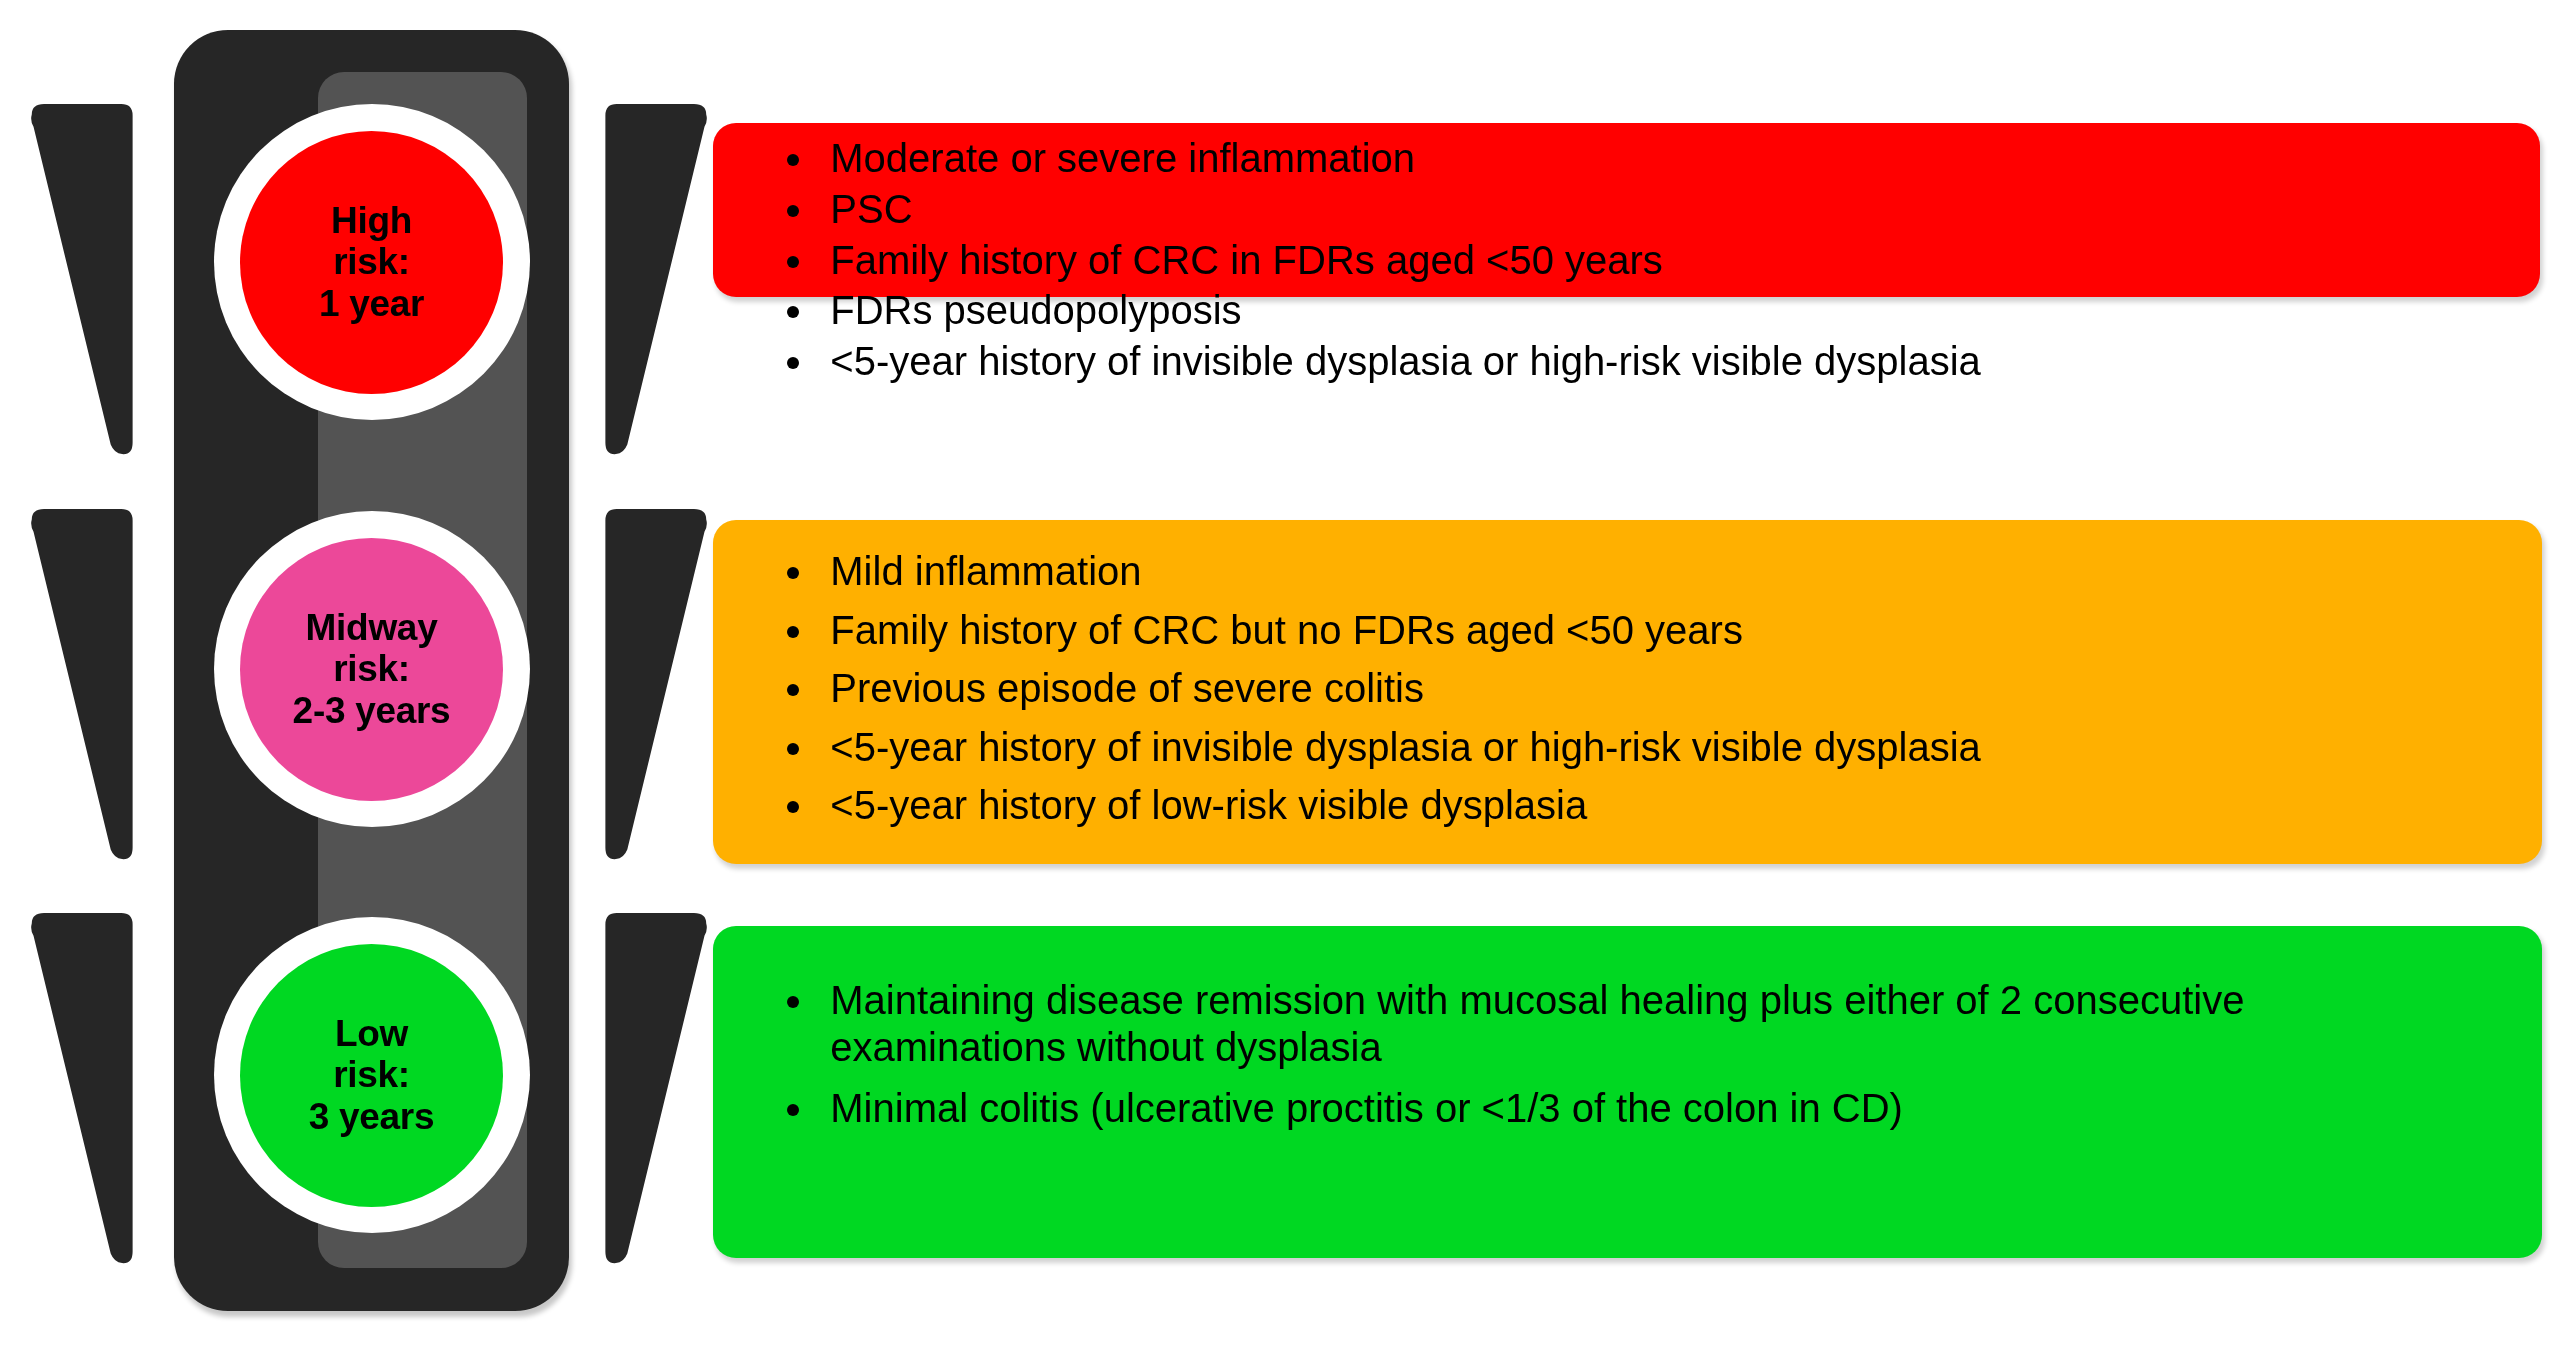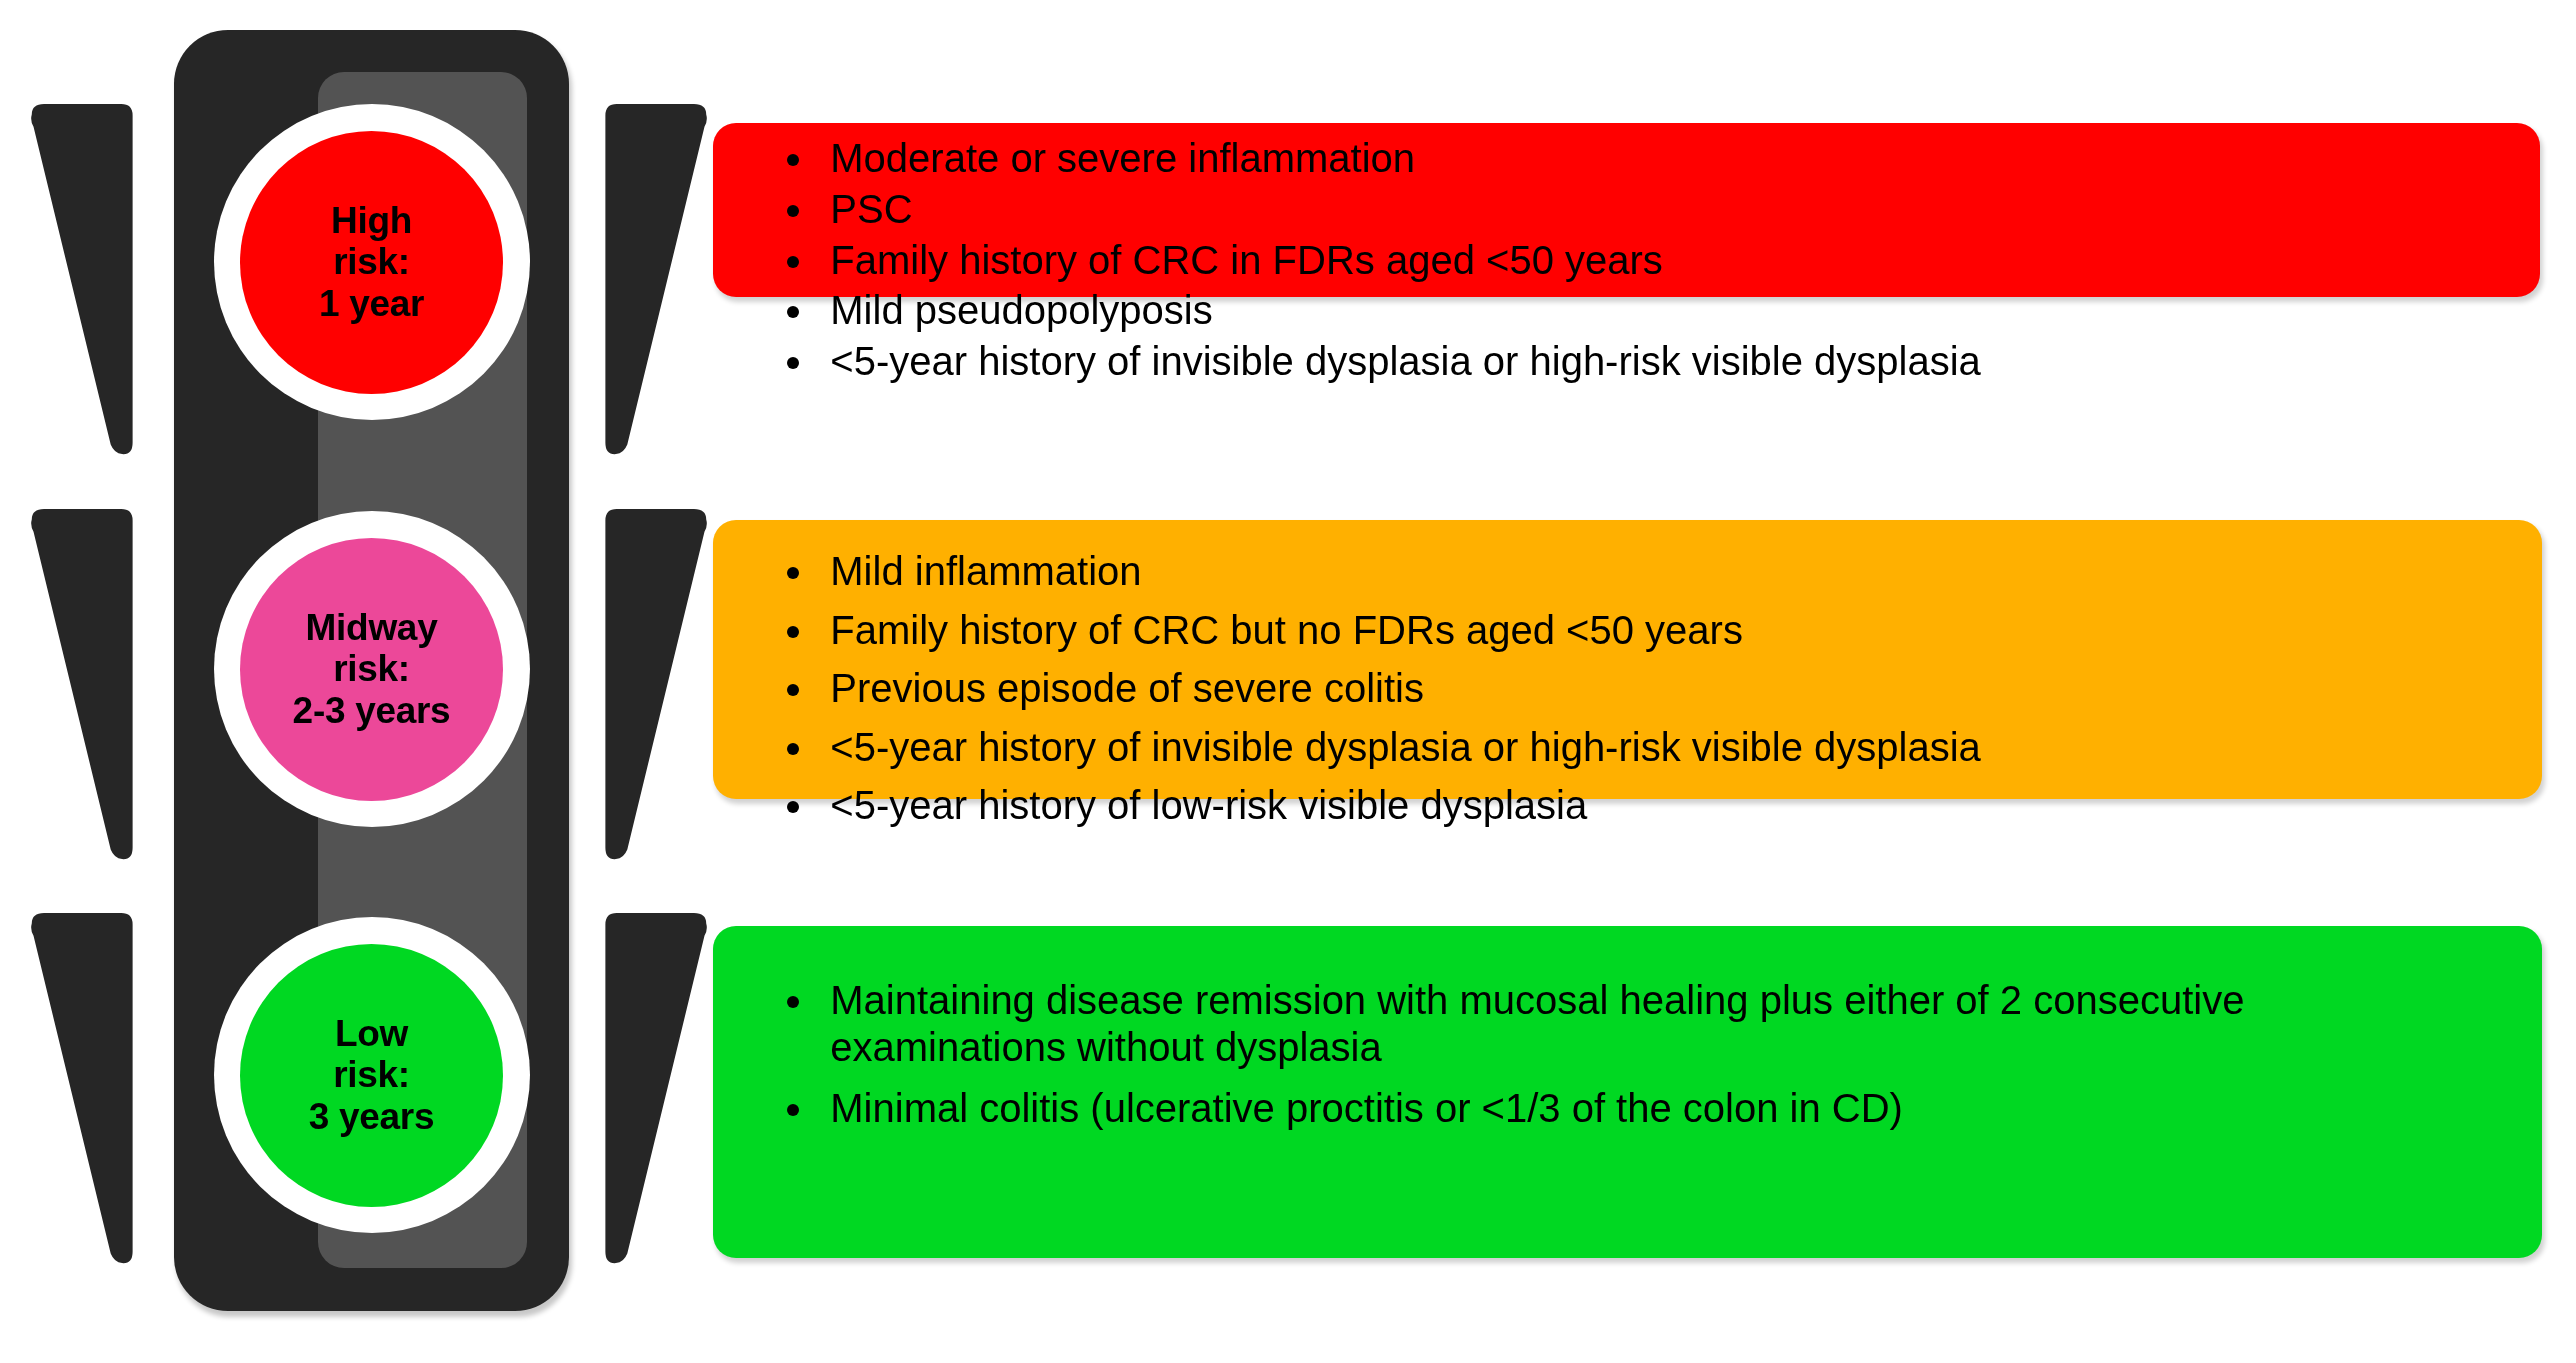--- a/index.html
+++ b/index.html
@@ -108,21 +108,21 @@
     box-shadow: 2.6px 4.4px 5.3px rgba(0,0,0,0.18);
     padding: 24.6px 35px 24.6px 65px;
   }
   .callout-red {
     left: 713px;  top: 123px;
     width: 1827px; height: 174px;
     background: #ff0000;
   }
   .callout-amber {
     left: 713px;  top: 520px;
-    width: 1829px; height: 279px;
+    width: 1829px; height: 344px;
     background: #ffb000;
   }
   .callout-green {
     left: 713px;  top: 926px;
     width: 1829px; height: 332px;
     background: #00d822;
   }
 
   .callout ul {
     margin: 0;
@@ -208,21 +208,21 @@
 3 years</span>
       </div>
     </div>
   </div>
 
   <div class="callout callout-red">
     <ul>
       <li>Moderate or severe inflammation</li>
       <li>PSC</li>
       <li>Family history of CRC in FDRs aged &lt;50 years</li>
-      <li>Mild pseudopolyposis</li>
+      <li>FDRs pseudopolyposis</li>
       <li>&lt;5-year history of invisible dysplasia or high-risk visible dysplasia</li>
     </ul>
   </div>
 
   <div class="callout callout-amber">
     <ul>
       <li>Mild inflammation</li>
       <li>Family history of CRC but no FDRs aged &lt;50 years</li>
       <li>Previous episode of severe colitis</li>
       <li>&lt;5-year history of invisible dysplasia or high-risk visible dysplasia</li>

